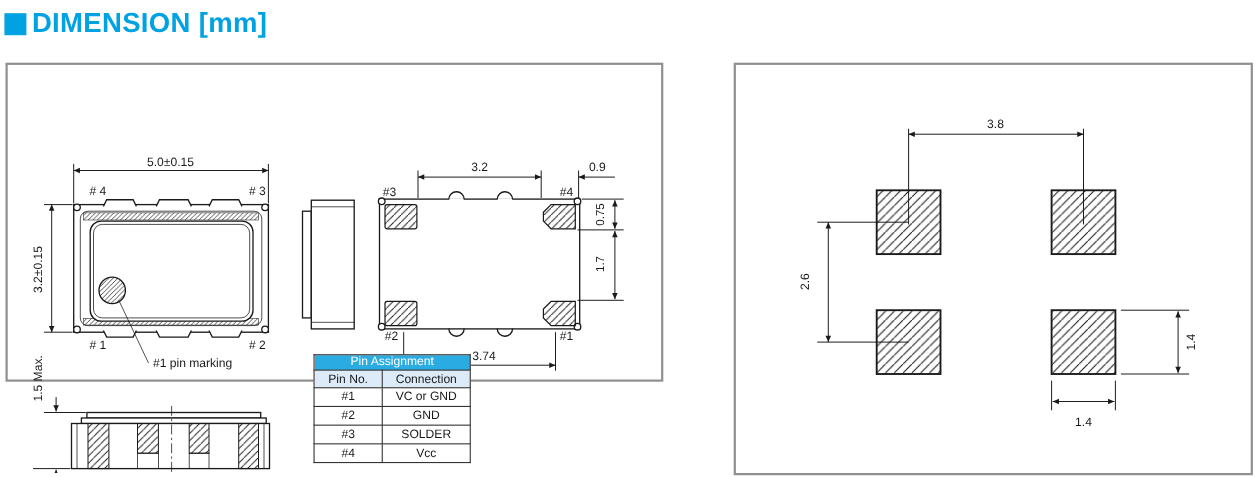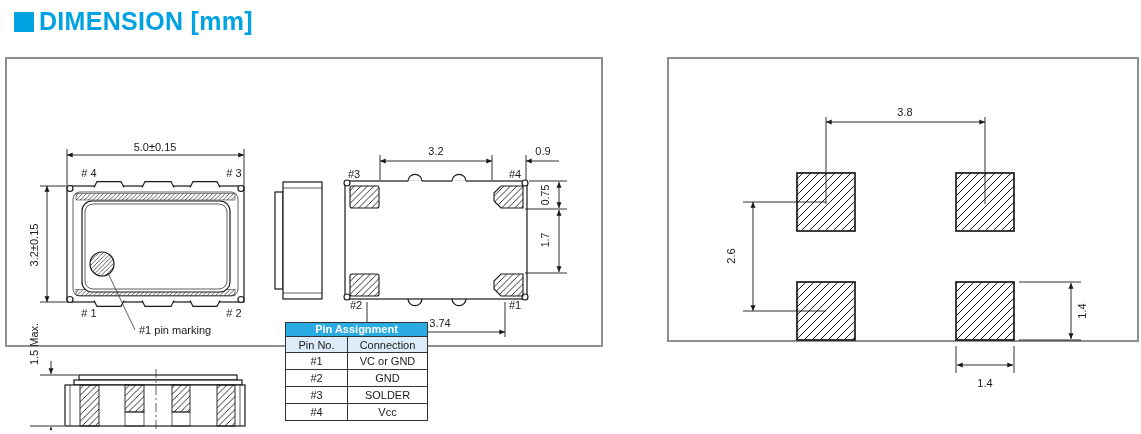--- a/index.html
+++ b/index.html
@@ -1,34 +1,34 @@
 <!DOCTYPE html>
 <html style="--accent: #00A2E2; --table-header-bg: #2AABE2; --column-header-bg: #DCEBF7; --panel-border: #8F8F8F;"><head>
 <meta charset="utf-8">
 <style>
   html,body {margin:0; padding:0;}
   body {width:1141px; height:434px; background:#fff; font-family:"Liberation Sans",sans-serif; position:relative; overflow:hidden;}
   .page {position:absolute; inset:0;}
   .section-title {position:absolute; top:7px; display:flex; align-items:center; gap:5px;
-                  color:var(--accent,#00A2E2); font-weight:bold; font-size:25px; letter-spacing:0.3px; white-space:nowrap;margin-left:10px;}
+                  color:var(--accent,#00A2E2); font-weight:bold; font-size:25px; letter-spacing:0.3px; white-space:nowrap;}
   .bullet {width:20px; height:20px; background:var(--accent,#00A2E2); display:inline-block; flex:0 0 auto;}
   .panel {position:absolute; top:57px; background:#fff; border:2px solid var(--panel-border,#8F8F8F); box-sizing:border-box;}
   #dim-panel {left:5px;  width:598px; height:290px;}
-  #pad-panel {left:667px; width:472px; height:285px;}
+  #pad-panel {left:667px; width:472px; height:375px;}
   .panel > svg {position:absolute; left:0; top:0;}
   svg text {font-family:"Liberation Sans",sans-serif; font-size:11px; fill:#1a1a1a;}
   svg text.small {font-size:10.5px;}
   .s  {stroke:#1a1a1a; stroke-width:1.2; fill:none;}
   .sw {stroke:#1a1a1a; stroke-width:1.2; fill:#fff;}
   .thin {stroke:#1a1a1a; stroke-width:0.7; fill:none;}
   .d  {stroke:#1a1a1a; stroke-width:0.9; fill:none;}
   .dtable {position:absolute; border-collapse:collapse; table-layout:fixed; font-size:11px; color:#1a1a1a;
            text-align:center; background:#fff; border:1px solid #333;}
   .dtable td,.dtable th {border:1px solid #333; padding:0 2px; font-weight:normal; overflow:hidden; white-space:nowrap;}
-  .dtable .ttl {background:var(--table-header-bg,#2AABE2); color:#fff; font-weight:bold; height:13px; font-size:11px; line-height:13px;}
+  .dtable .ttl {background:var(--table-header-bg,#2AABE2); color:#fff; font-weight:normal; height:13px; font-size:11px; line-height:13px;}
   .dtable th {background:var(--column-header-bg,#DCEBF7); height:15px;}
   .dtable tbody td {height:16px; background:#fff;}
   #pin-table  {left:278px; top:263px; width:142px;}
   #func-table {left:432px; top:263px; width:141px;}
   #pin-table col.c1 {width:62px;} #pin-table col.c2 {width:80px;}
   #func-table col.c1 {width:70px;} #func-table col.c2 {width:71px;}
 </style>
 </head>
 <body>
 

